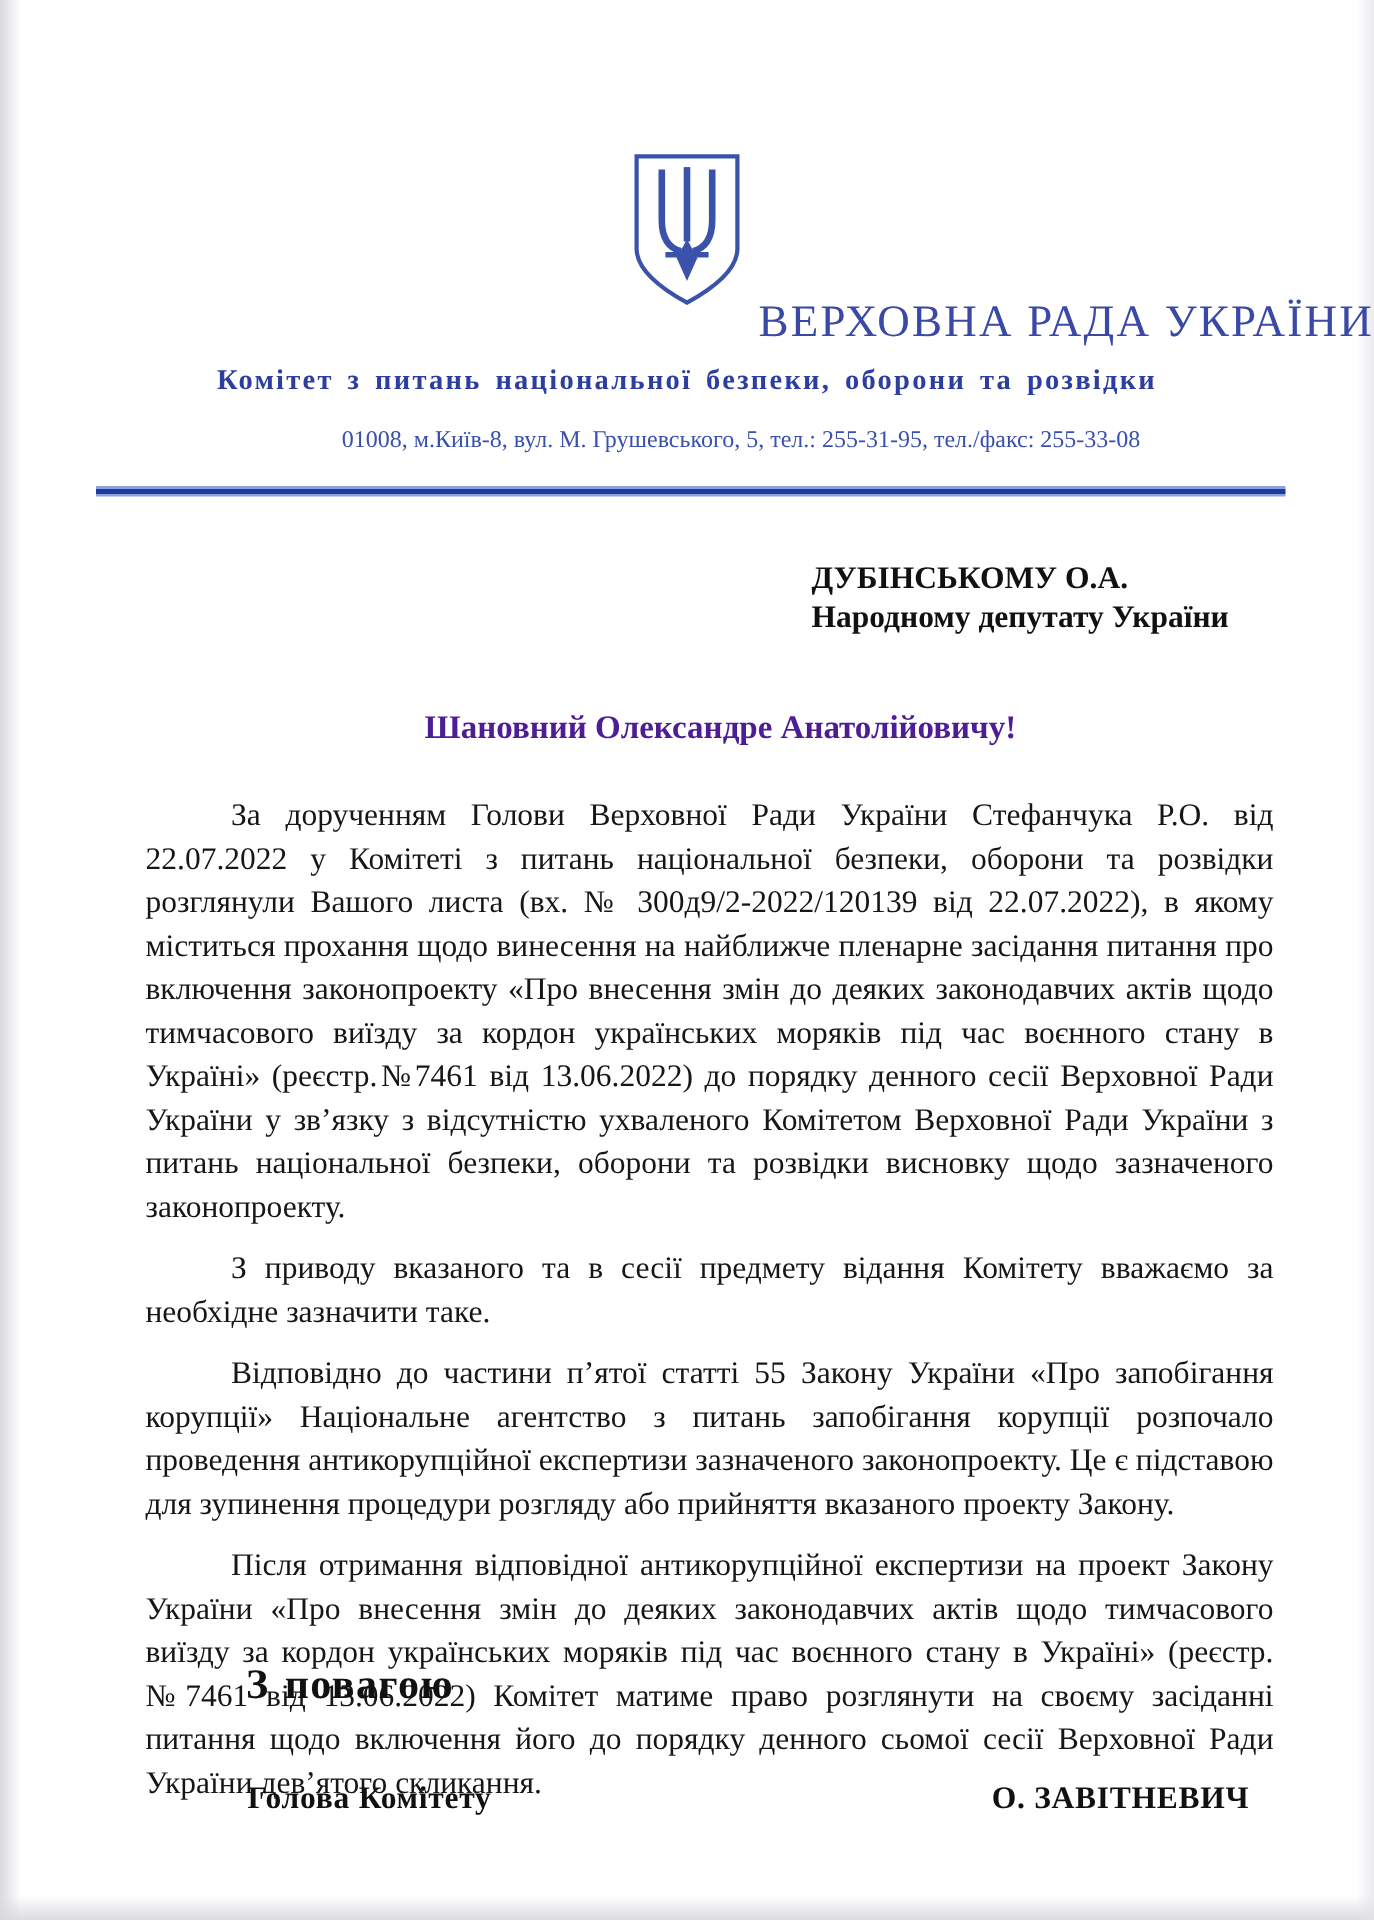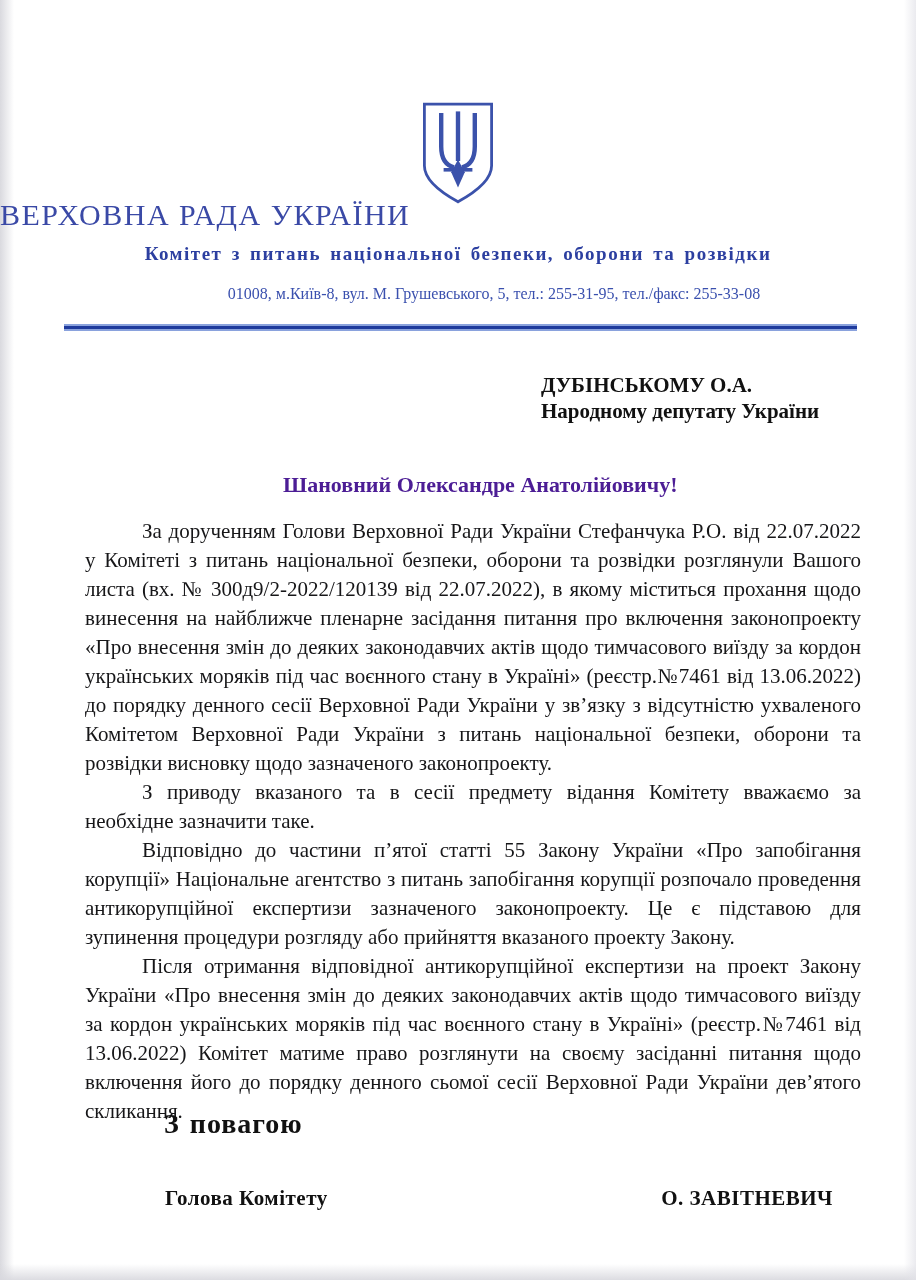--- a/index.html
+++ b/index.html
@@ -20,21 +20,21 @@
   .edge-bottom{position:absolute;left:0;bottom:0;width:100%;height:16px;
     background:linear-gradient(to top,#d8d8de,rgba(255,255,255,0));opacity:.9;}
   .edge-right{position:absolute;right:0;top:0;width:12px;height:100%;
     background:linear-gradient(to left,#e2e2e8,rgba(255,255,255,0));opacity:.7;}
 
   .emblem{
     position:absolute;top:100px;left:50%;transform:translateX(-50%);
   }
   .page-title{
     position:absolute;top:198px;left:0;width:100%;
-    text-align:left;
+    text-align:right;
     font-size:30px;letter-spacing:1.5px;
     color:#3a49a6;white-space:nowrap;
   }
   .committee{
     position:absolute;top:243px;left:0;width:100%;
     text-align:center;
     font-size:19px;font-weight:bold;
     letter-spacing:1.5px;word-spacing:3px;
     color:#2c3fa0;white-space:nowrap;
   }
@@ -58,21 +58,21 @@
   .salutation{
     position:absolute;left:283px;top:472px;
     font-size:22px;font-weight:bold;color:#4c1d95;
     white-space:nowrap;
   }
   .body-text{
     position:absolute;left:85px;top:517px;width:776px;
     font-size:21px;line-height:29px;color:#161618;
     text-align:justify;
   }
-  .body-text p{margin:0;text-indent:57px;}
+  .body-text p{margin:12px;text-indent:57px;}
   .regards{
     position:absolute;left:164px;top:1108px;
     font-size:28px;font-weight:bold;color:#111;
     letter-spacing:1px;word-spacing:2px;
   }
   .signature-row{
     position:absolute;left:85px;top:1186px;width:776px;
     display:flex;justify-content:space-between;align-items:baseline;
     font-size:21px;font-weight:bold;color:#111;
   }

